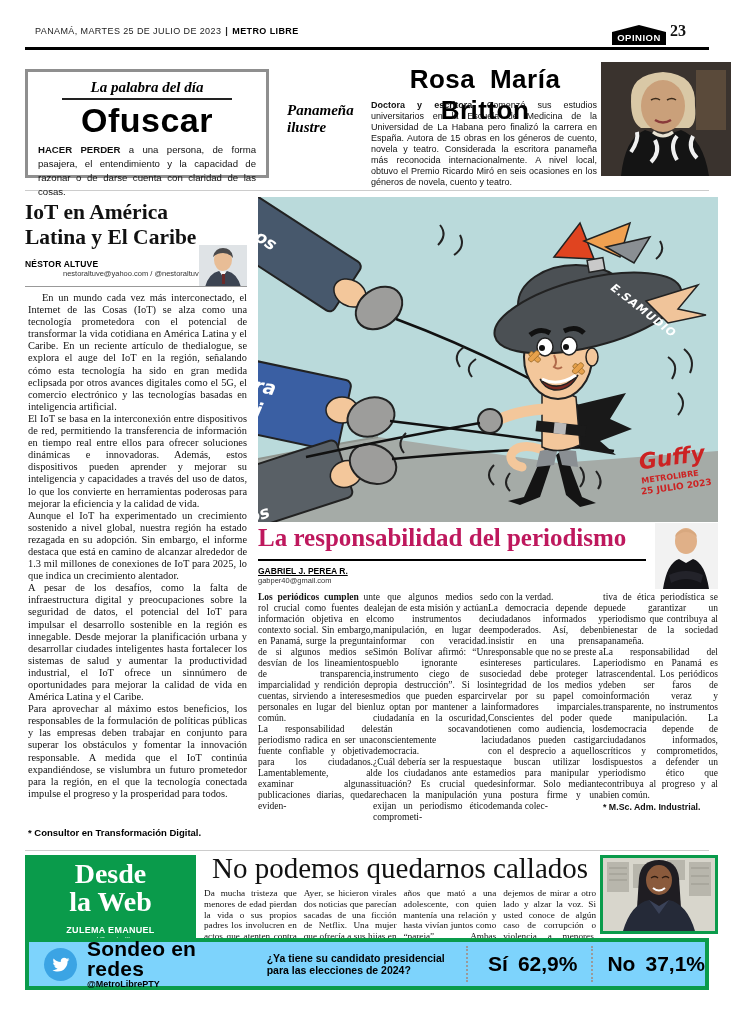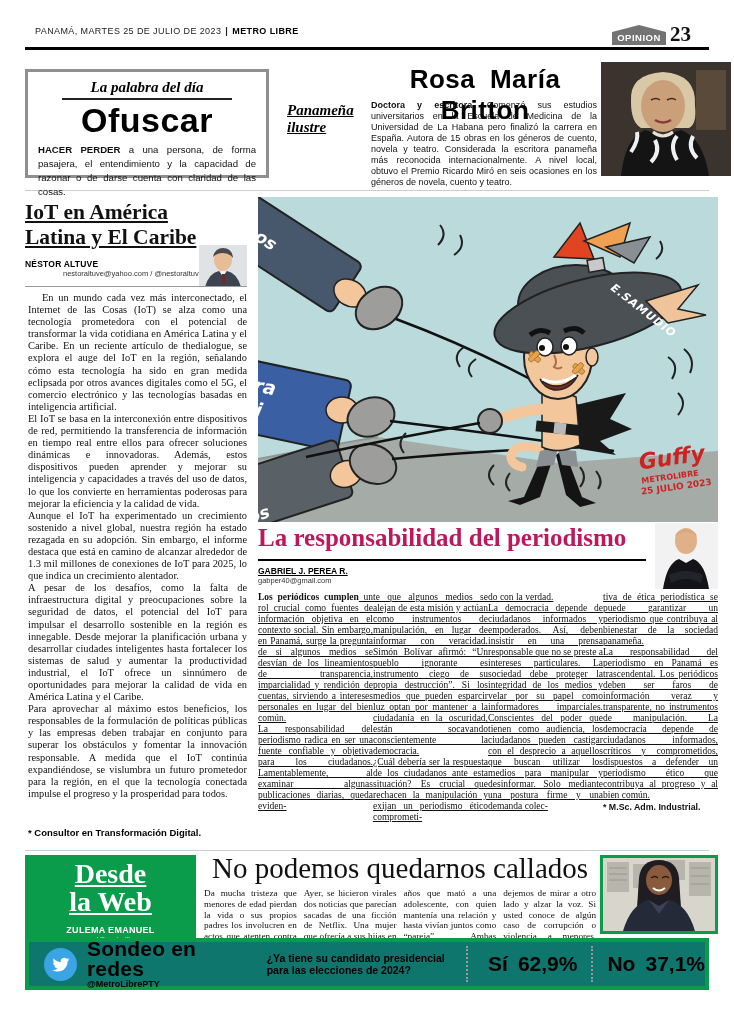--- a/index.html
+++ b/index.html
@@ -3,24 +3,24 @@
 <meta charset="utf-8">
 <style>
   * { margin:0; padding:0; box-sizing:border-box; }
   body { background:#e8e8e8; font-family:"Liberation Sans", sans-serif; }
   #page { position:relative; width:734px; height:1024px; background:#ffffff; margin:0 auto; overflow:hidden; }
 
   
   .masthead { position:absolute; left:25px; top:26px; font-size:9px; letter-spacing:.4px; color:#222;padding-left:10px; }
   .masthead b { font-weight:bold; color:#000; }
   .mast-div { font-weight:bold; margin:0 4px; }
-  .opinion-badge { position:absolute; left:612px; top:25px; width:54px; height:20px; background:#737373;
+  .opinion-badge { position:absolute; left:612px; top:25px; width:54px; height:20px; background:#000000;
     clip-path:polygon(0 35%,50% 0,100% 35%,100% 100%,0 100%);
     color:#fff; font-weight:bold; font-size:9.5px; text-align:center; line-height:25px; letter-spacing:.5px; }
-  .page-number { position:absolute; left:670px; top:22px; font-family:"Liberation Serif", serif; font-weight:bold; font-size:21px; color:#111; }
+  .page-number { position:absolute; left:670px; top:22px; font-family:"Liberation Serif", serif; font-weight:bold; font-size:16px; color:#111; }
   .top-rule { position:absolute; left:25px; top:47px; width:684px; height:3px; background:#000; }
   .hairline { position:absolute; background:#cccccc; height:1px; }
 
   
   .word-box { position:absolute; left:25px; top:69px; width:244px; height:109px; border:3px solid #8f8f8f; background:#fff; padding:7px 10px 0 10px; }
   .word-kicker { font-family:"Liberation Serif", serif; font-style:italic; font-weight:bold; font-size:15px; text-align:center;
     width:78%; margin:0 auto; border-bottom:2px solid #222; padding-bottom:2px; }
   .word-word { font-size:34px; font-weight:bold; text-align:center; letter-spacing:.5px; margin-top:1px; }
   .word-def { font-size:9.6px; line-height:14px; text-align:justify; margin-top:3px; color:#111; }
 
@@ -47,37 +47,37 @@
   .cartoon svg { display:block; }
 
   
   .per-title { position:absolute; left:258px; top:524px; font-family:"Liberation Serif", serif; font-weight:bold; font-size:25px; color:#be185d; }
   .per-rule { position:absolute; left:258px; top:559px; width:388px; height:2px; background:#000; }
   .per-author { position:absolute; left:258px; top:566px; font-size:8.5px; font-weight:bold;text-decoration:underline; }
   .per-contact { position:absolute; left:258px; top:576px; font-size:7.5px; color:#333; }
   .per-photo { position:absolute; left:655px; top:523px; width:63px; height:66px; }
   .per-cols { position:absolute; left:258px; top:592px; width:460px; height:256px; display:flex; overflow:hidden; }
   .per-col { flex:1; font-family:"Liberation Serif", serif; font-size:9.5px; line-height:11px; text-align:justify; color:#111; }
-  .pre { white-space:pre-line;text-decoration:underline; }
+  .pre { white-space:pre-line; }
   .per-footnote { font-size:8.8px; font-weight:bold; font-family:"Liberation Sans", sans-serif; margin-top:1px; }
 
   
   .web-box { position:absolute; left:25px; top:855px; width:171px; height:122px; background:#0a9b4b; text-align:center; color:#fff; }
   .web-box-title { font-family:"Liberation Serif", serif; font-weight:bold; font-size:28px; line-height:28px; padding-top:5px; }
   .web-author { font-size:9px; font-weight:bold; margin-top:9px; letter-spacing:.3px; }
   .web-email { font-size:7.5px; color:#d9f0e2; }
   .web-social { font-size:7px; font-weight:bold; color:#b8584a; margin-top:1px; }
   .web-handle { font-size:7px; font-weight:bold; color:#b8584a; }
   .web-title { position:absolute; left:200px; top:852px; width:400px; text-align:center; font-family:"Liberation Serif", serif; font-size:29px; color:#111; }
   .web-cols { position:absolute; left:204px; top:888px; width:392px; height:88px; display:flex; gap:7px; overflow:hidden; }
   .web-col { flex:1; font-family:"Liberation Serif", serif; font-size:9.2px; line-height:10.8px; text-align:justify; color:#111; }
   .web-photo { position:absolute; left:600px; top:855px; width:118px; height:79px; border:3px solid #0a9b4b; background:#cfcfc7; }
 
   
-  .poll { position:absolute; left:25px; top:938px; width:684px; height:52px; border:4px solid #0a9b4b; background:#0f766e;
+  .poll { position:absolute; left:25px; top:938px; width:684px; height:52px; border:4px solid #0a9b4b; background:#7dd3fc;
     display:flex; align-items:center; }
   .poll-icon { width:33px; height:33px; border-radius:50%; background:#3ba4e4; margin-left:15px; flex:0 0 auto;
     display:flex; align-items:center; justify-content:center; }
   .poll-title-block { margin-left:10px; }
   .poll-title { font-size:21px; font-weight:bold; letter-spacing:.2px; line-height:20px; }
   .poll-handle { font-size:9px; font-weight:bold; }
   .poll-question { width:195px; margin-left:16px; font-size:10.5px; font-weight:bold; line-height:12px; }
   .poll-sep { width:0; height:36px; border-left:2px dotted #9a9a9a; margin:0 14px; }
   .poll-answer { font-size:21px; font-weight:bold; white-space:nowrap; }
   .poll-answer .val { margin-left:10px; }

